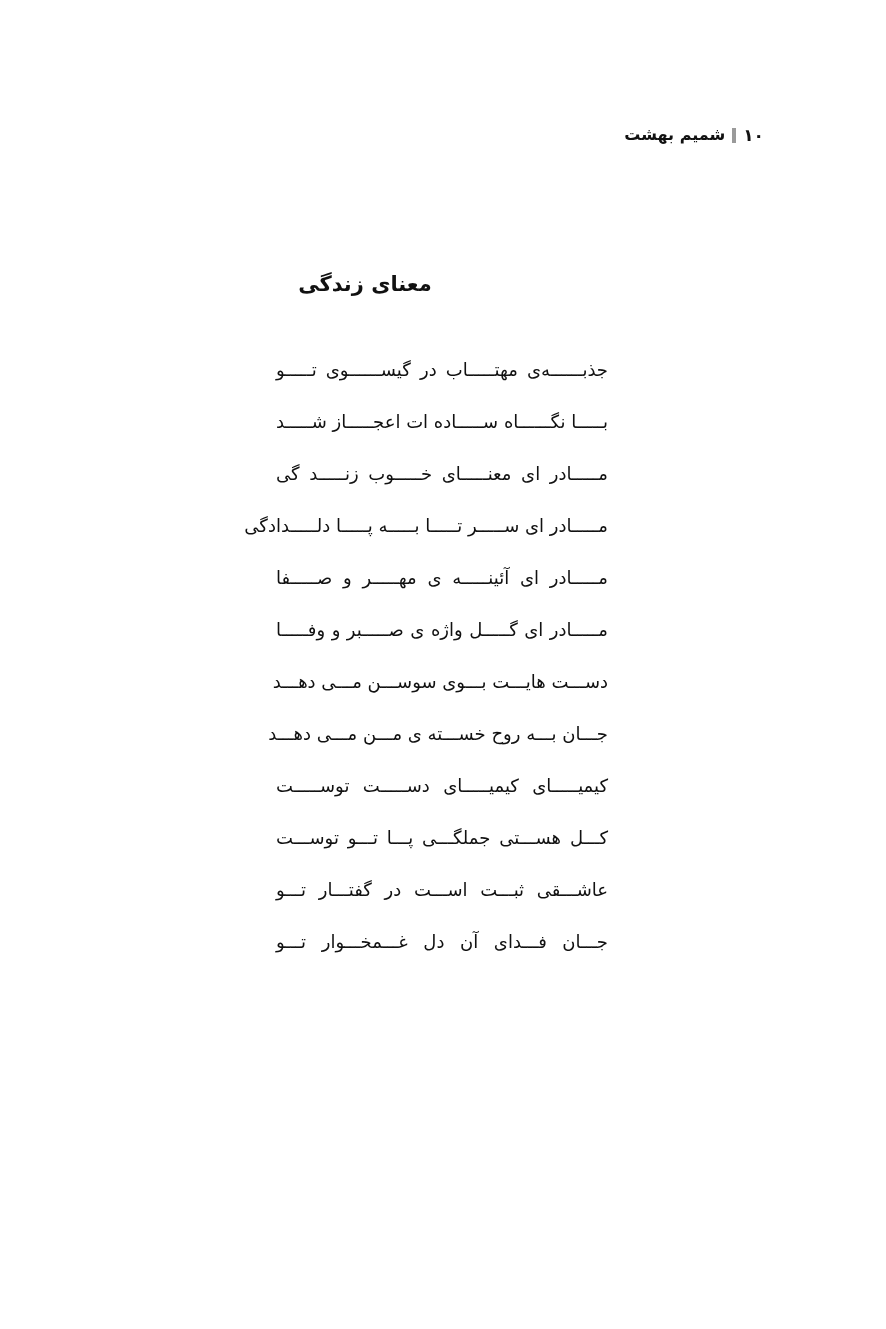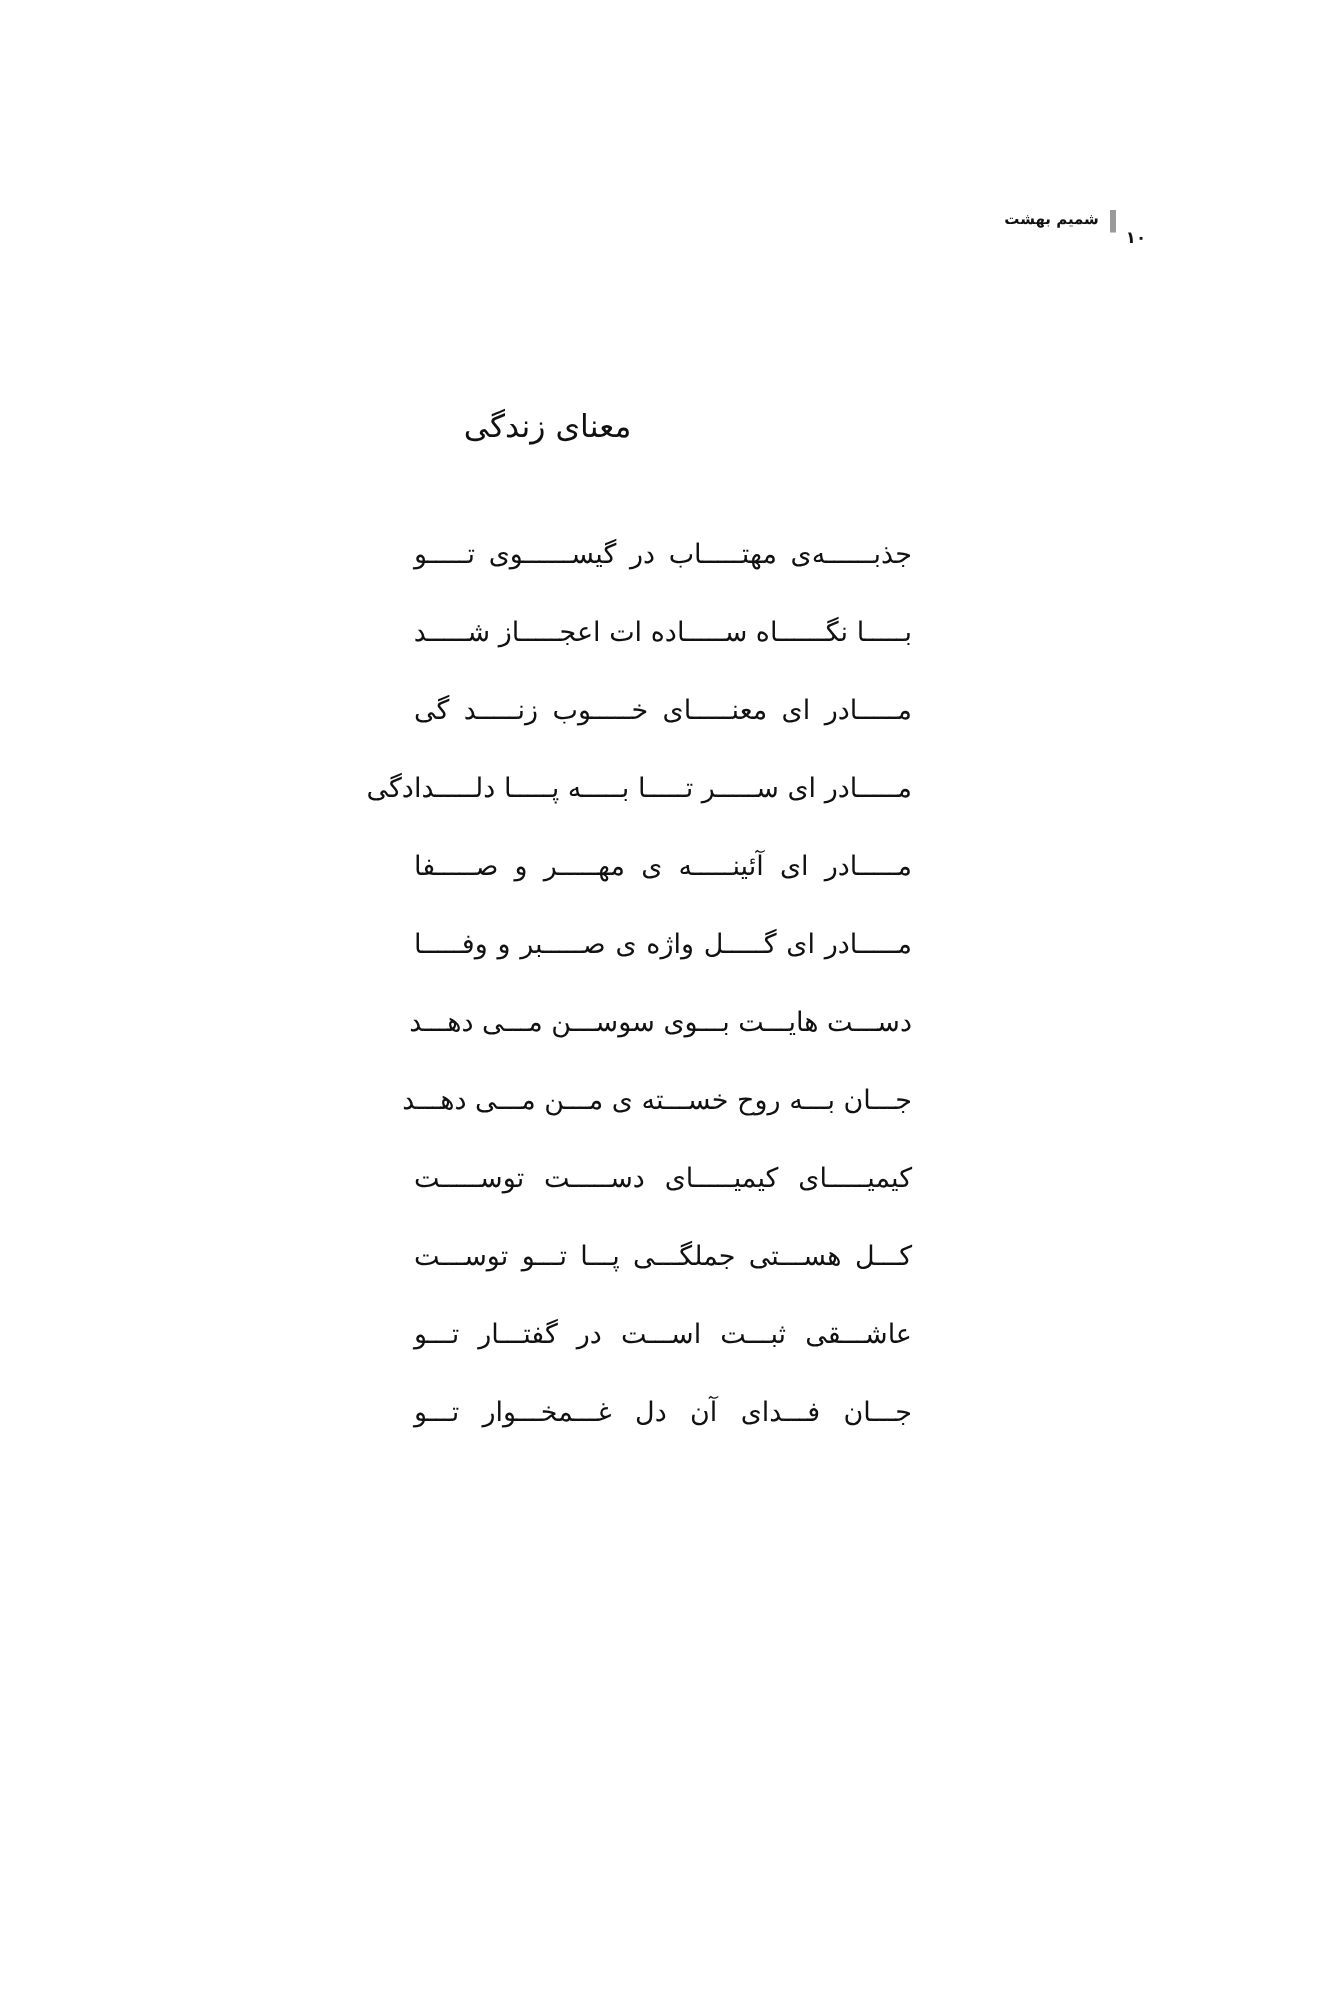--- a/index.html
+++ b/index.html
@@ -21,42 +21,41 @@
       right: 122px;
       direction: rtl;
       display: flex;
       align-items: center;
       gap: 4px;
       font-weight: bold;
       font-size: 15px;
       line-height: 22px;
     }
     .page-number {
-      font-size: 11px;
-      margin-top: 24px;
+      font-size: 17px;
     }
     .header-sep {
       display: inline-block;
       width: 4px;
       height: 15px;
       background: #9a9a9a;
       margin: 0 3px;
     }
     .book-title {
-      font-size: 10px;
+      font-size: 16px;
       letter-spacing: -0.5px;
     }
     .poem-title {
       position: absolute;
       top: 268px;
       left: 0;
       width: 732px;
       text-align: center;
       direction: rtl;
-      font-weight: normal;
+      font-weight: bold;
       font-size: 21px;
       line-height: 32px;
     }
     .poem-title span {
       display: inline-block;
       transform: translateX(-1px);
     }
     .verses {
       position: absolute;
       top: 355px;

